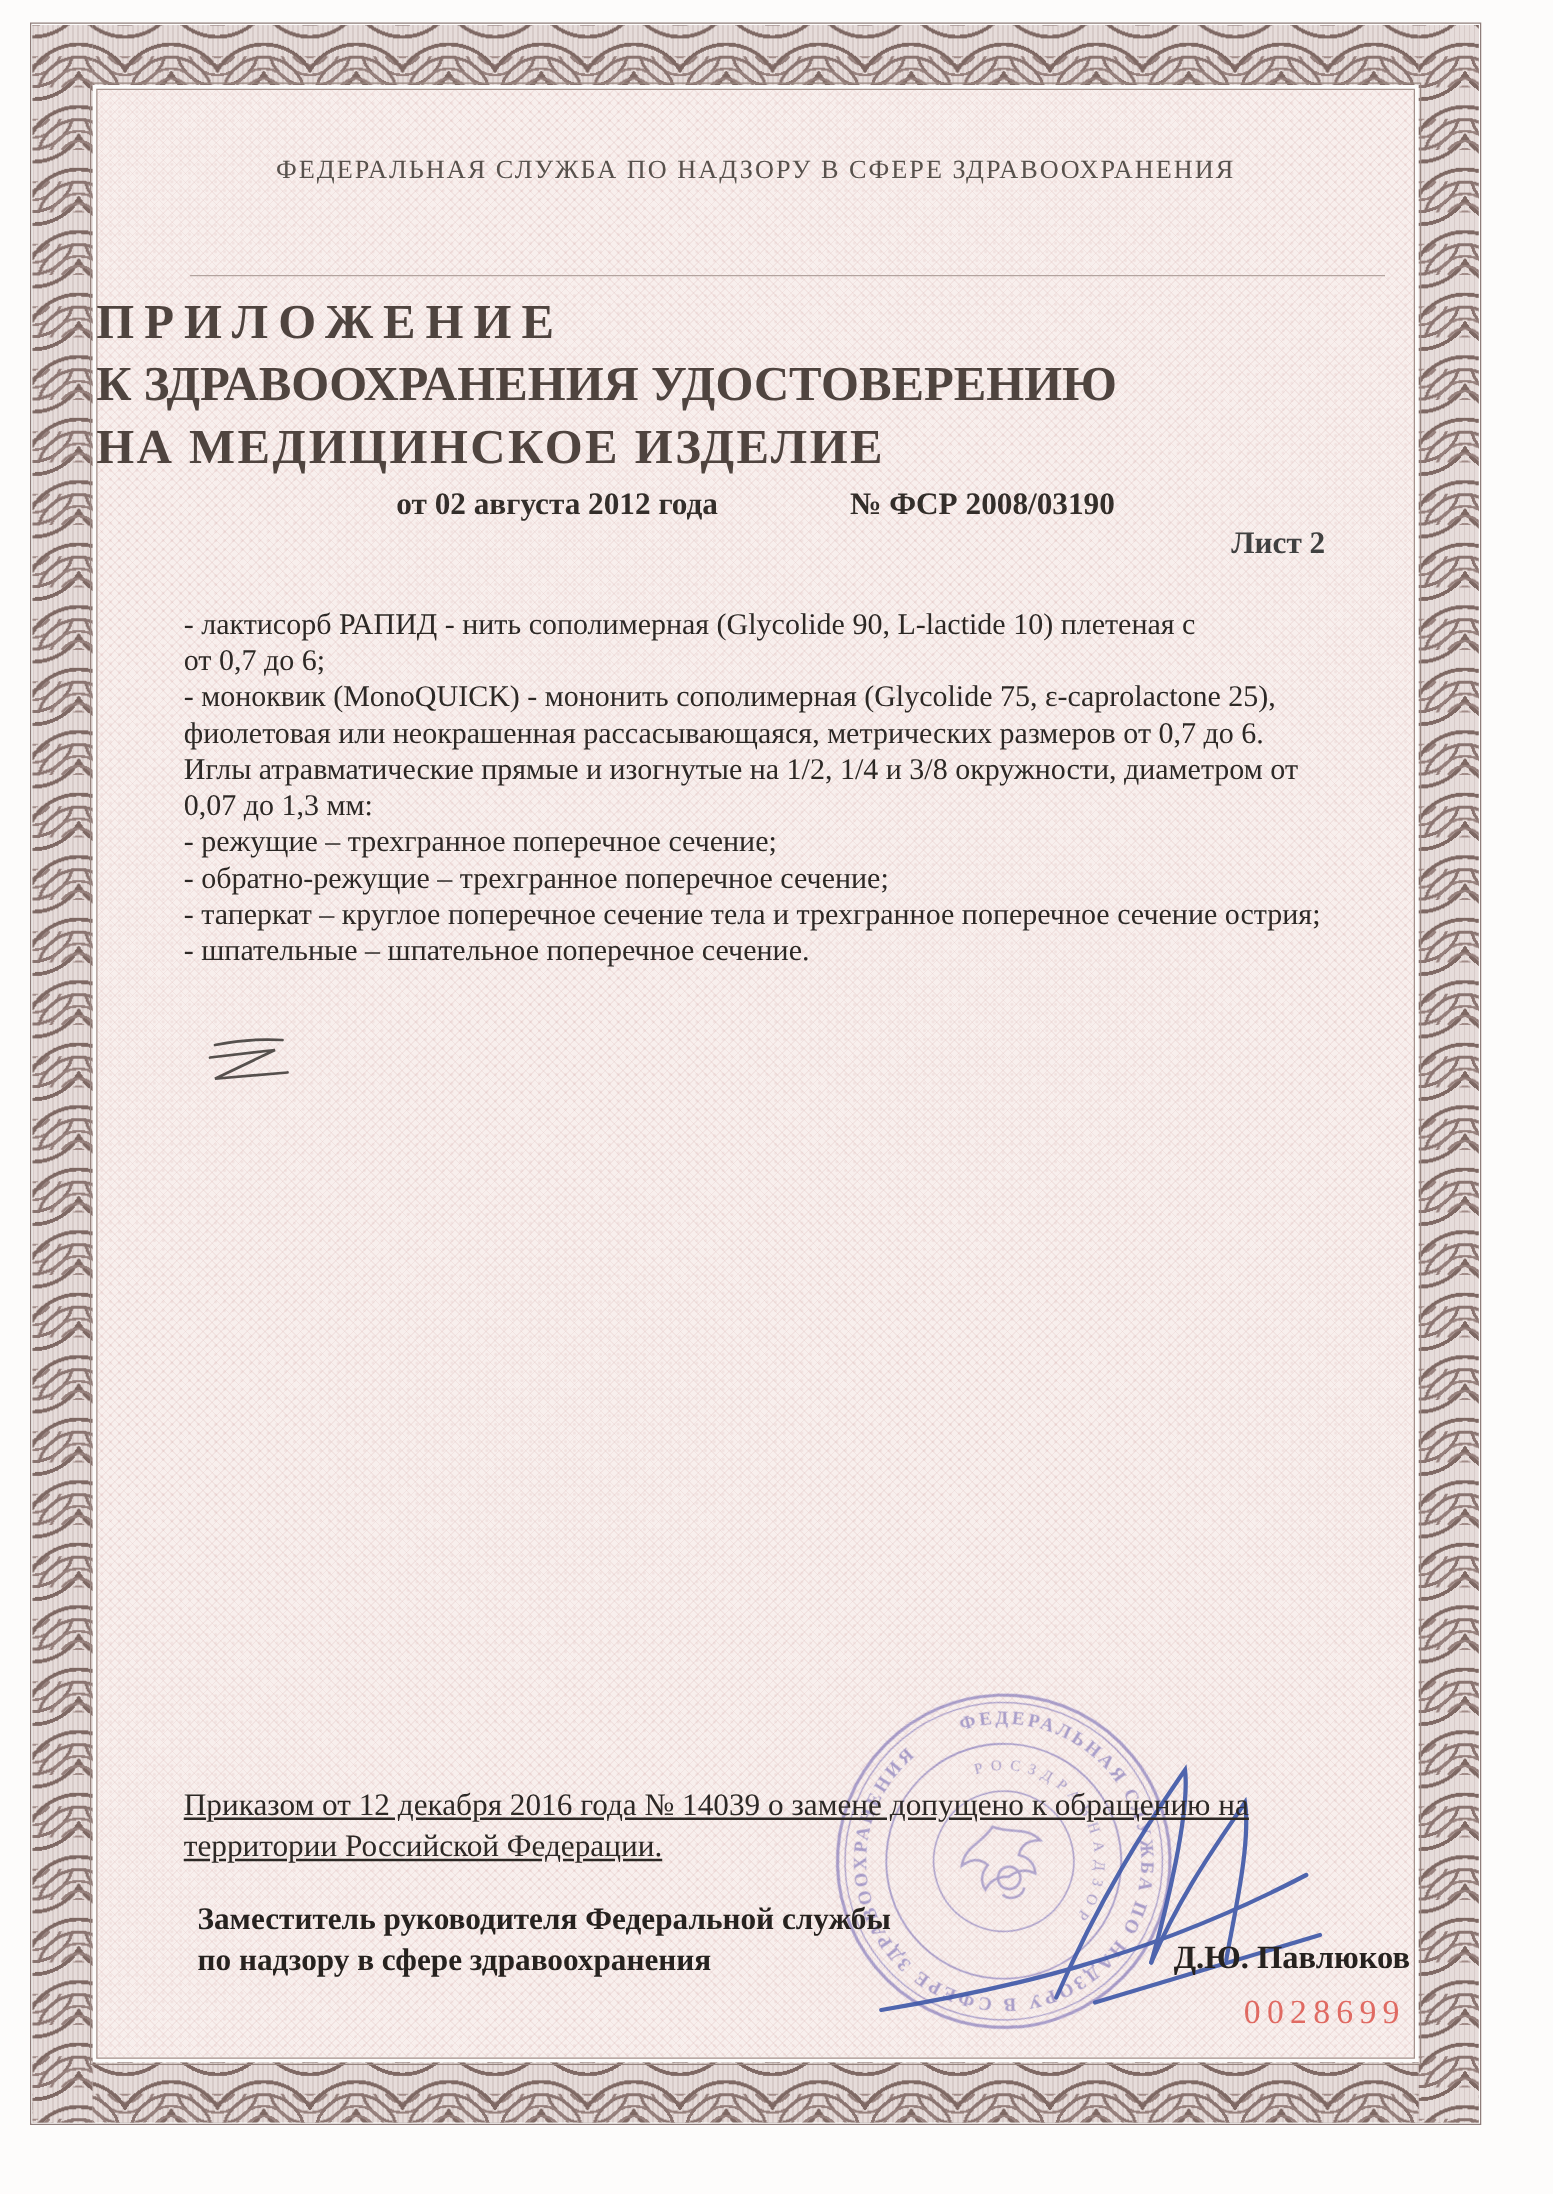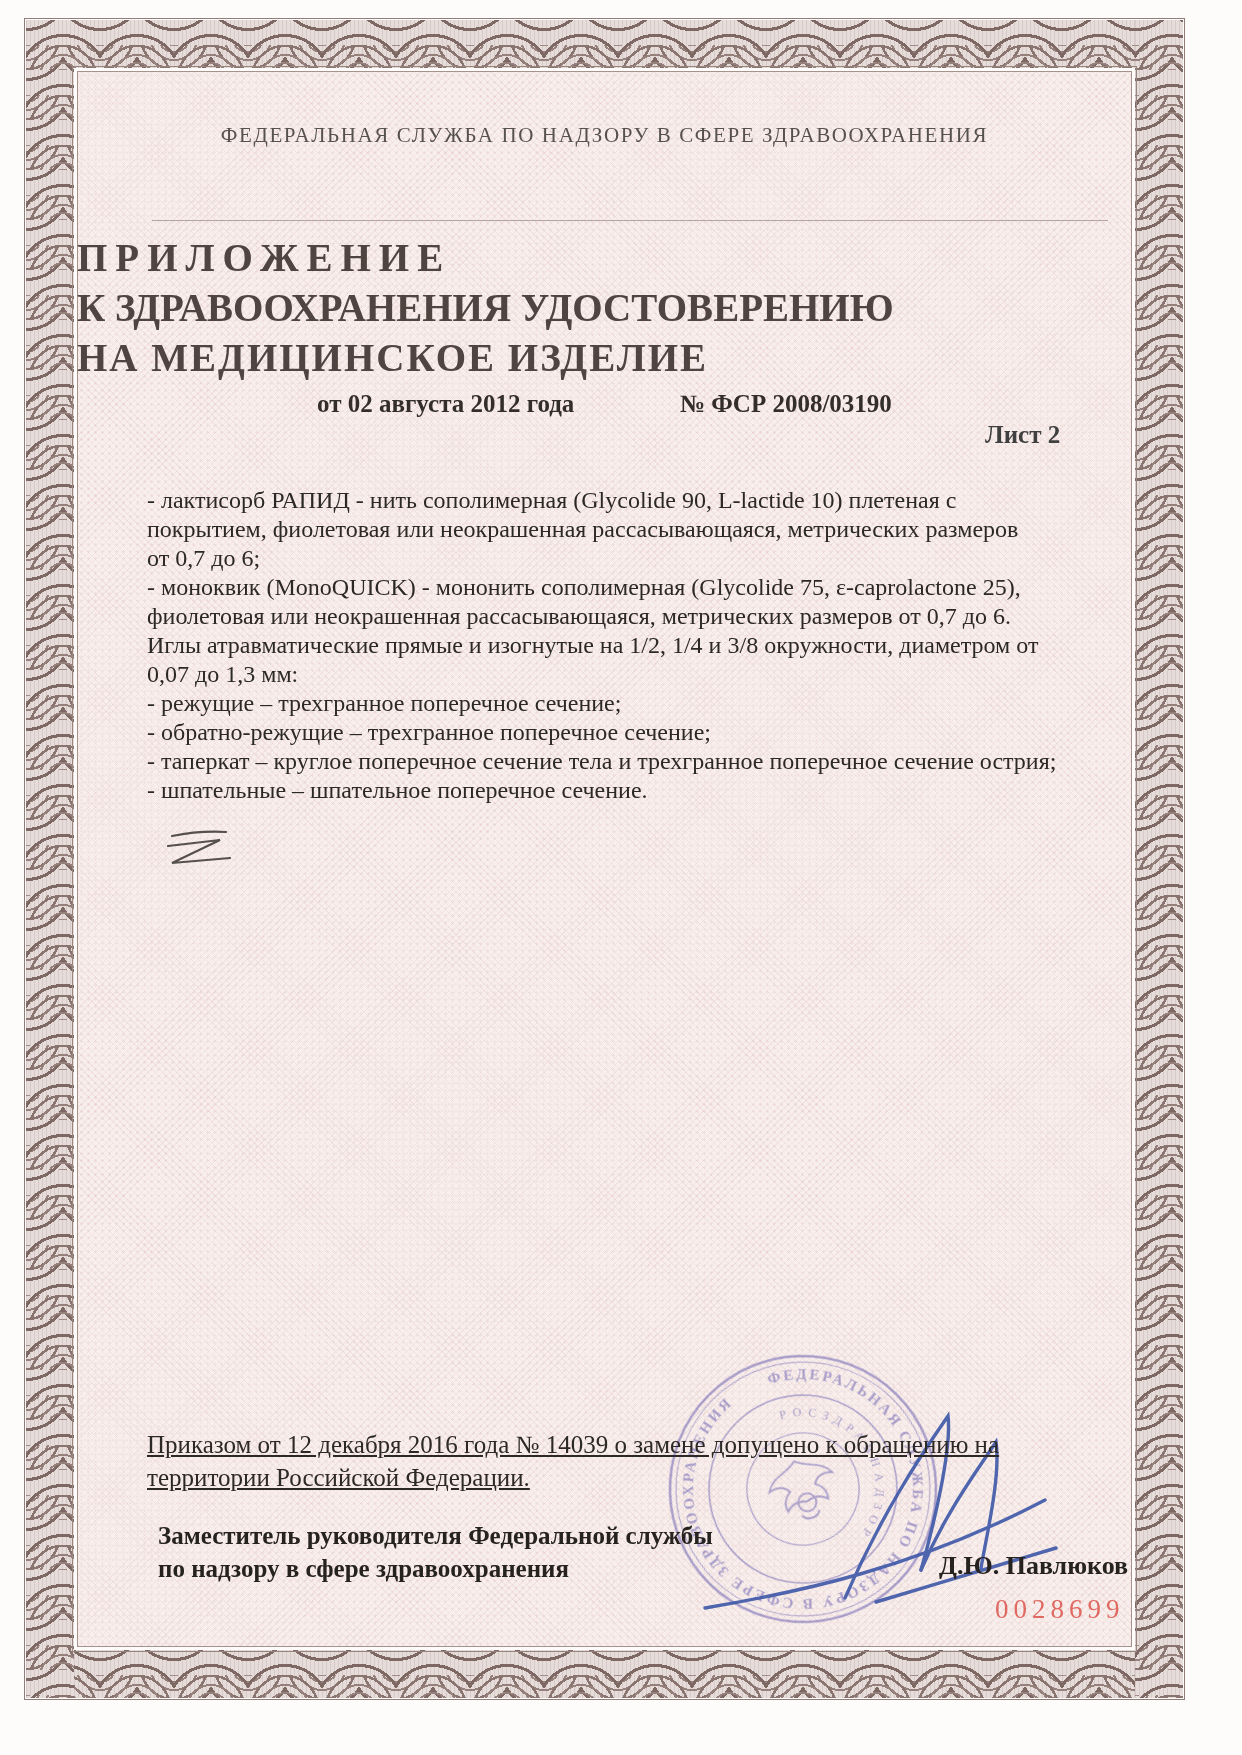--- a/index.html
+++ b/index.html
@@ -100,21 +100,20 @@
       <div class="title-l2">К ЗДРАВООХРАНЕНИЯ УДОСТОВЕРЕНИЮ</div>
       <div class="title-l3">НА МЕДИЦИНСКОЕ ИЗДЕЛИЕ</div>
     </div>
 
     <div class="meta-date">от  02 августа 2012 года</div>
     <div class="meta-number">№  ФСР 2008/03190</div>
     <div class="sheet">Лист 2</div>
 
     <div class="body-text">
       <div>- лактисорб РАПИД - нить сополимерная (Glycolide 90, L-lactide 10) плетеная с</div>
-      <div>покрытием, фиолетовая или неокрашенная рассасывающаяся, метрических размеров</div>
       <div>от 0,7 до 6;</div>
       <div>- моноквик (MonoQUICK) - мононить сополимерная (Glycolide 75, ε-caprolactone 25),</div>
       <div>фиолетовая или неокрашенная рассасывающаяся, метрических размеров от 0,7 до 6.</div>
       <div>Иглы атравматические прямые и изогнутые на 1/2, 1/4 и 3/8 окружности, диаметром от</div>
       <div>0,07 до 1,3 мм:</div>
       <div>- режущие – трехгранное поперечное сечение;</div>
       <div>- обратно-режущие – трехгранное поперечное сечение;</div>
       <div>- таперкат – круглое поперечное сечение тела и трехгранное поперечное сечение острия;</div>
       <div>- шпательные – шпательное поперечное сечение.</div>
     </div>

